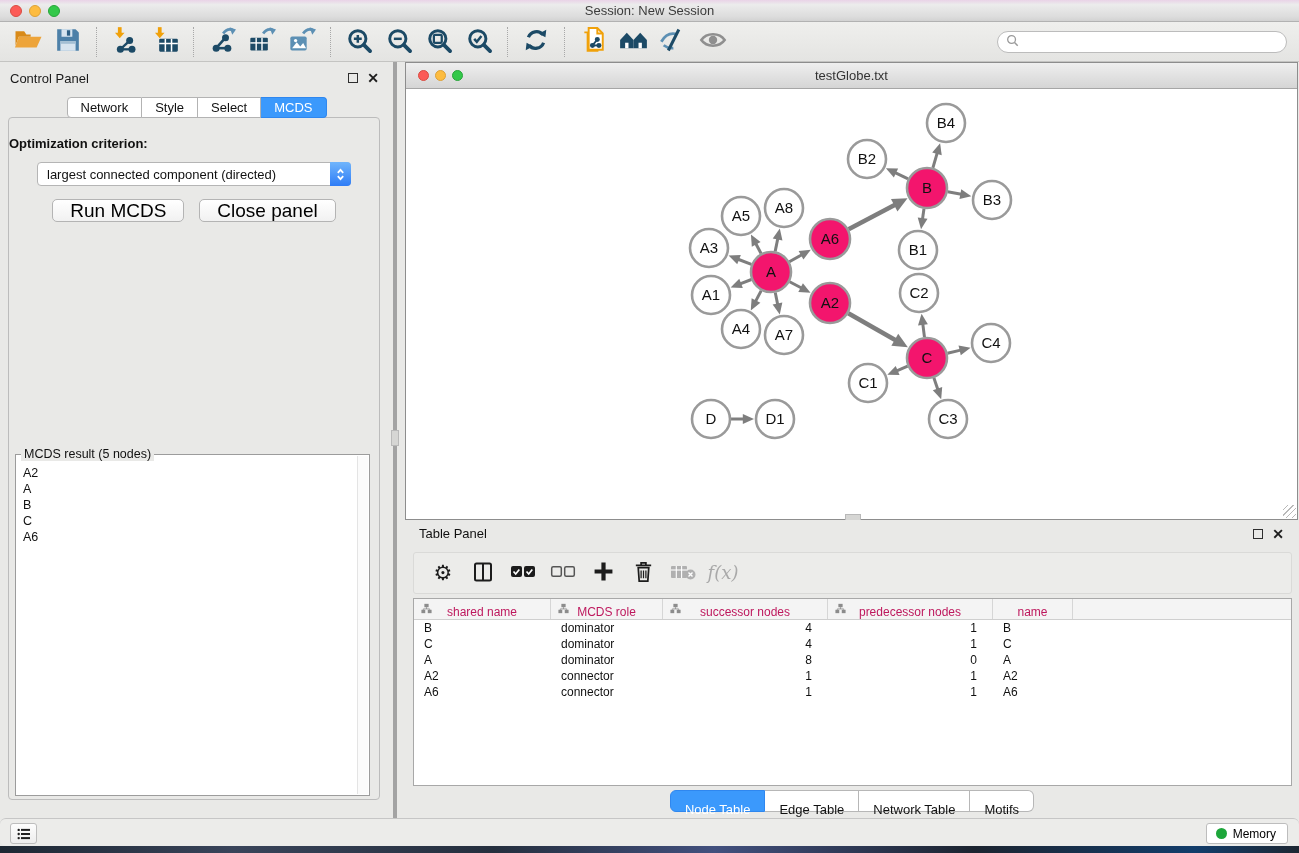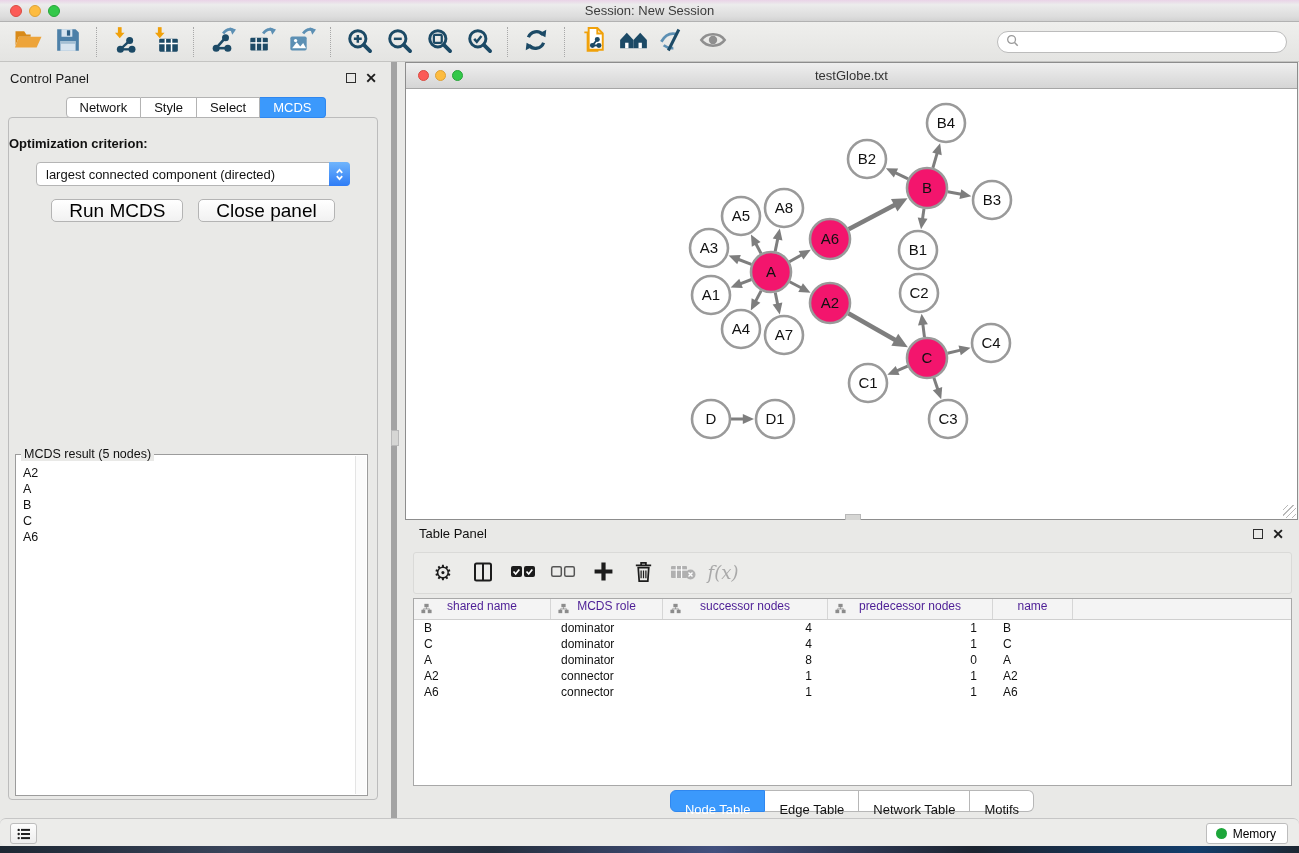--- a/index.html
+++ b/index.html
@@ -20,21 +20,21 @@
   
   .toolbar{position:absolute;left:0;top:22px;width:100%;height:40px;
     background:linear-gradient(#efefed,#e4e4e2);border-bottom:1px solid #c4c4c2;display:flex;align-items:center;}
   .tb-groups{display:flex;align-items:center;padding-left:8px;}
   .tb-button{width:40px;height:34px;border:none;background:none;display:flex;align-items:center;justify-content:center;padding:0;cursor:default;}
   .tb-sep{width:1px;height:30px;border-left:1px dotted #a8a8a8;margin:0 8px;}
   .searchbox{margin-left:auto;margin-right:12px;width:290px;height:22px;background:#fff;border:1px solid #bcbcbc;border-radius:12px;display:flex;align-items:center;padding-left:8px;gap:4px;}
   .searchbox input{flex:1;border:none;outline:none;background:transparent;font-size:12px;font-family:"Liberation Sans",sans-serif;height:18px;}
 
   
-  .control-panel{position:absolute;left:0;top:62px;width:397px;height:756px;background:#e9e9e7;border-right:6px solid #a3a3a3;}
+  .control-panel{position:absolute;left:0;top:62px;width:397px;height:756px;background:#e9e9e7;border-right:4px solid #a3a3a3;}
   .panel-header{height:32px;display:flex;align-items:center;padding:0 14px 0 10px;}
   .panel-title{font-size:13px;color:#1a1a1a;}
   .winbtns{margin-left:auto;display:flex;align-items:center;gap:9px;}
   .float-glyph{width:10px;height:10px;border:1.5px solid #2e2e2e;display:inline-block;}
   .close-glyph{font-weight:bold;font-size:14px;color:#1c1c1c;line-height:10px;}
   .cp-tabs{position:absolute;left:50%;transform:translateX(-50%);top:35px;display:flex;z-index:2;}
   .cp-tab{height:21px;line-height:20px;padding:0 13px;background:#fff;border:1px solid #b3b3b3;border-left:none;font-size:13px;cursor:default;white-space:nowrap;}
   .cp-tab:first-child{border-left:1px solid #b3b3b3;border-radius:4px 0 0 4px;}
   .cp-tab:last-child{border-radius:0 4px 4px 0;}
   .cp-tab.active{background:#3b99fc;border-color:#2f87ef;color:#fff;}
@@ -63,21 +63,21 @@
     background:repeating-linear-gradient(135deg,transparent 0 3px,#b9b9b9 3px 4px);}
 
   
   .table-panel{position:absolute;left:405px;top:520px;width:894px;height:298px;background:#e9e9e7;}
   .tp-header{height:27px;display:flex;align-items:center;padding:0 15px 0 14px;}
   .tp-toolbar{position:absolute;left:8px;right:7px;top:32px;height:42px;background:#ececea;border:1px solid #dadad8;border-radius:3px;display:flex;align-items:center;gap:6px;padding-left:12px;}
   .tt-button{width:34px;height:32px;border:none;background:none;display:flex;align-items:center;justify-content:center;padding:0;cursor:default;}
   .uni{font-family:"DejaVu Sans",sans-serif;color:#1c1c1c;}
   .tp-table{position:absolute;left:8px;right:7px;top:78px;height:188px;background:#fff;border:1px solid #a8a8a8;overflow:hidden;}
   .tp-thead{display:flex;height:21px;background:#f4f4f4;border-bottom:1px solid #cfcfcf;}
-  .th{position:relative;display:flex;align-items:flex-start;justify-content:center;font-size:12px;color:#4c1d95;border-right:1px solid #d6d6d6;flex:0 0 auto;}
+  .th{position:relative;display:flex;align-items:flex-end;justify-content:center;font-size:12px;color:#be185d;border-right:1px solid #d6d6d6;flex:0 0 auto;}
   .th .th-icon{position:absolute;left:7px;top:4px;}
   .th.filler{flex:1 1 auto;border-right:none;}
   .tr{display:flex;height:16px;line-height:16px;font-size:12px;}
   .td{flex:0 0 auto;white-space:nowrap;overflow:hidden;}
   .td.l{padding-left:10px;text-align:left;}
   .td.r{padding-right:16px;text-align:right;}
   .tp-tabs{position:absolute;left:0;right:0;top:270px;display:flex;justify-content:center;}
   .tp-tab{height:22px;line-height:21px;padding:8px 14px;background:#fff;border:1px solid #b7b7b7;border-left:none;font-size:13px;cursor:default;}
   .tp-tab:first-child{border-left:1px solid #b7b7b7;border-radius:6px 0 0 6px;}
   .tp-tab:last-child{border-radius:0 6px 6px 0;}

